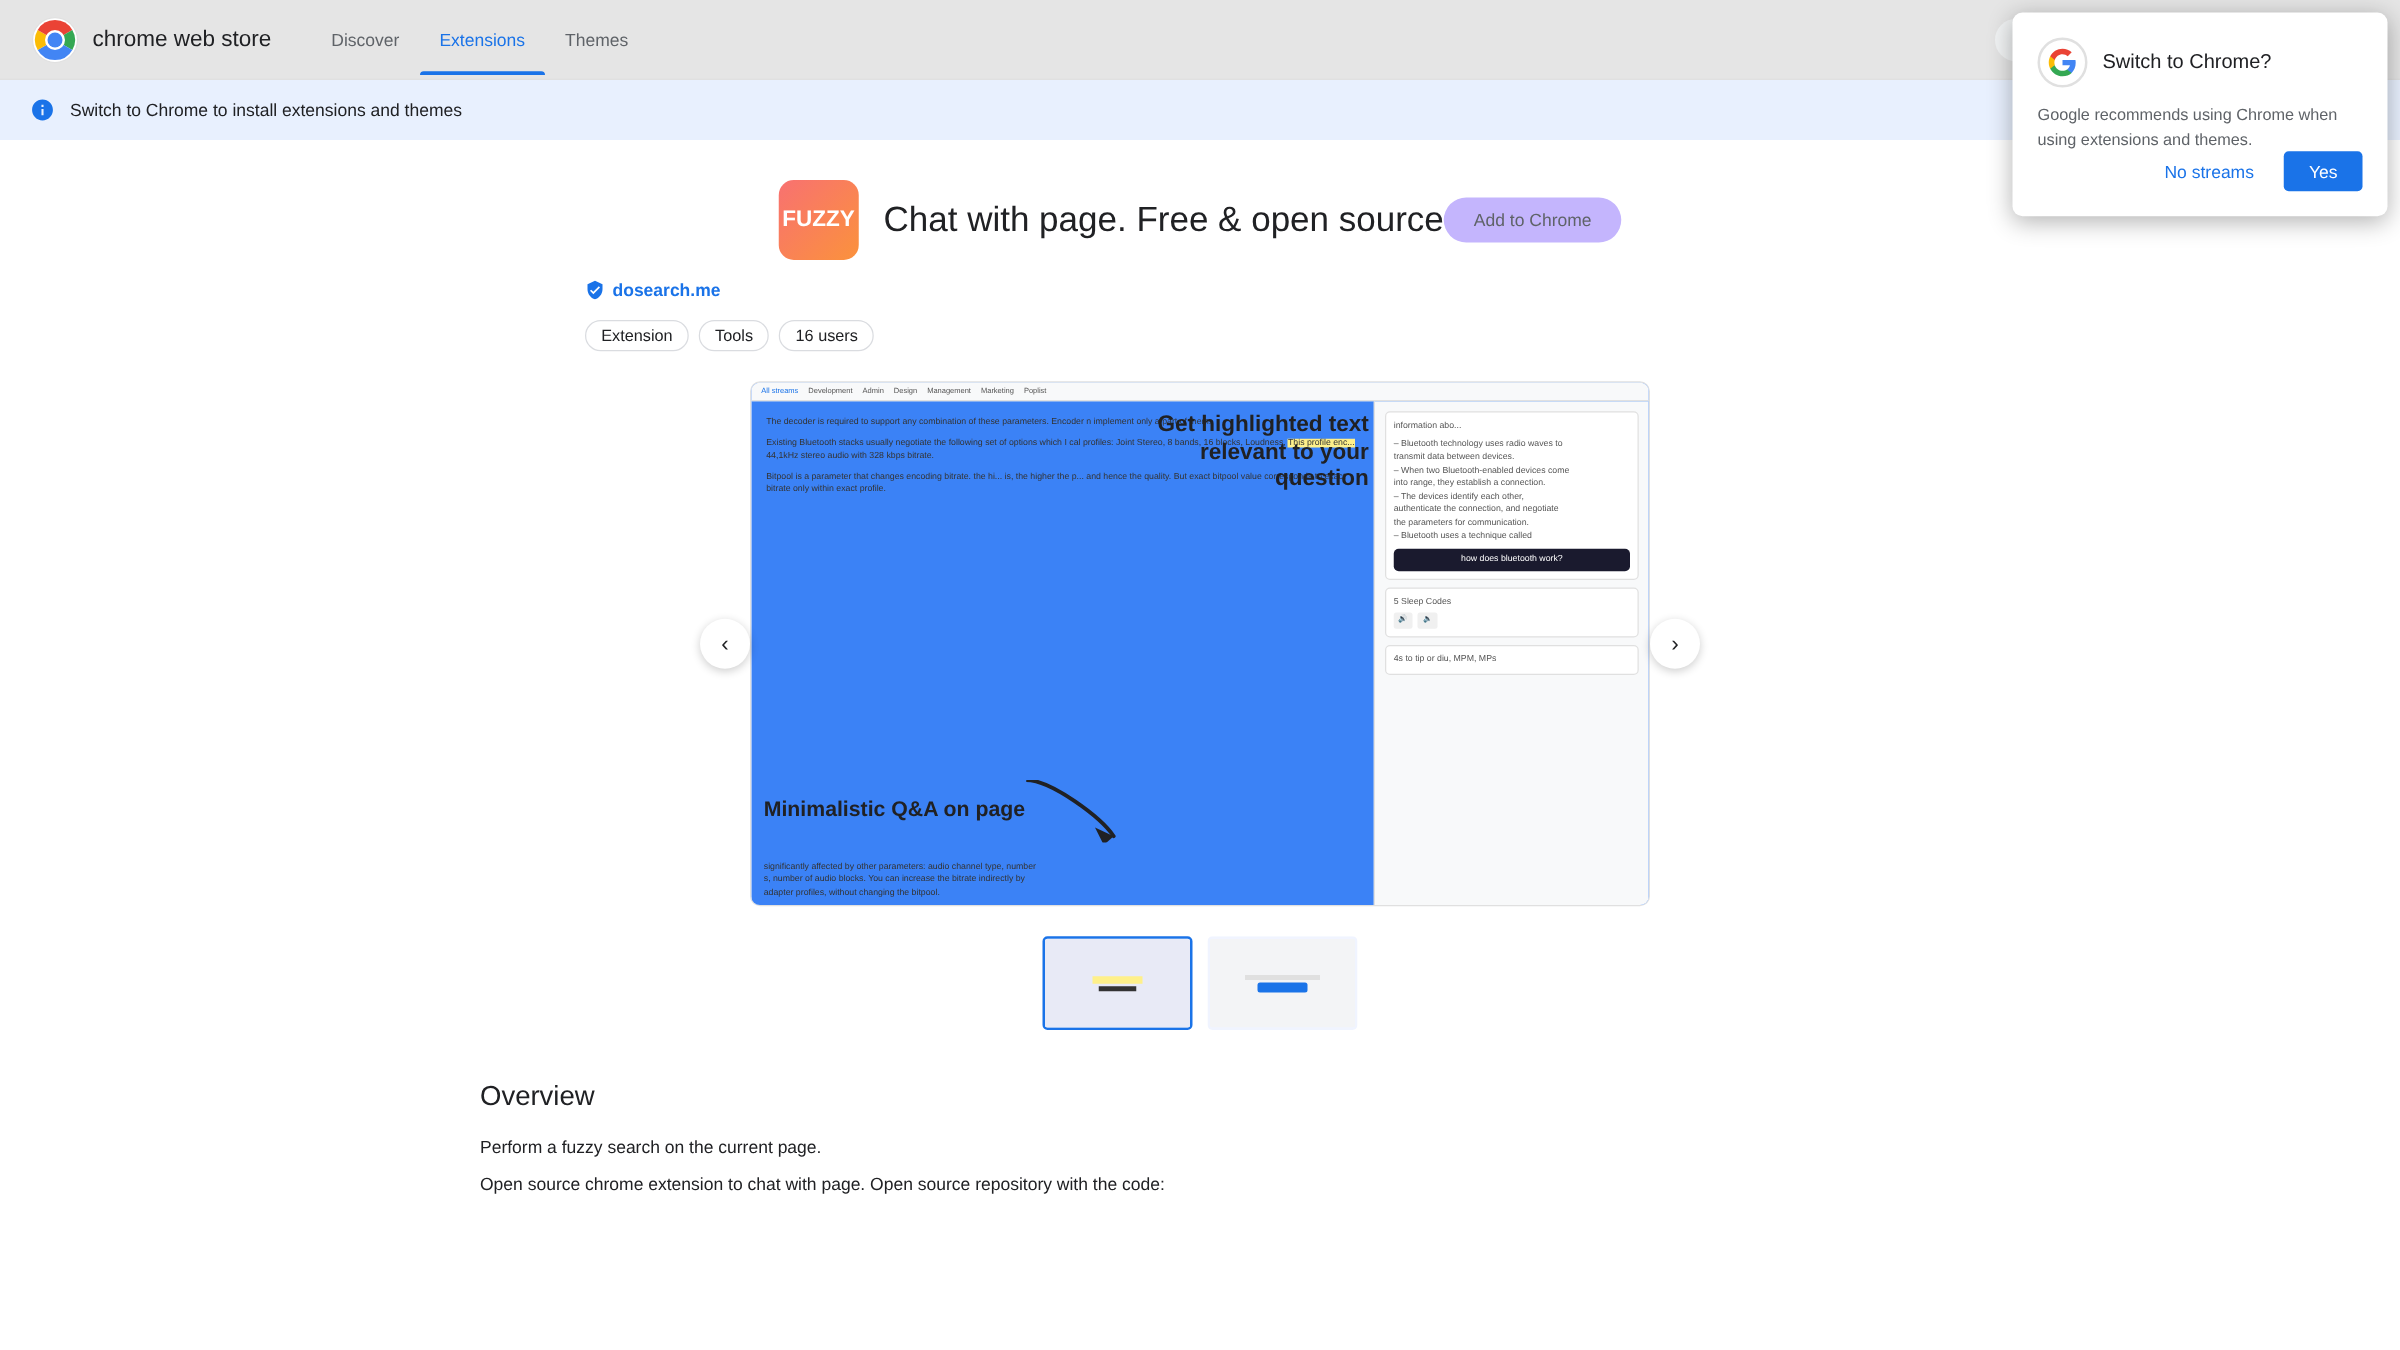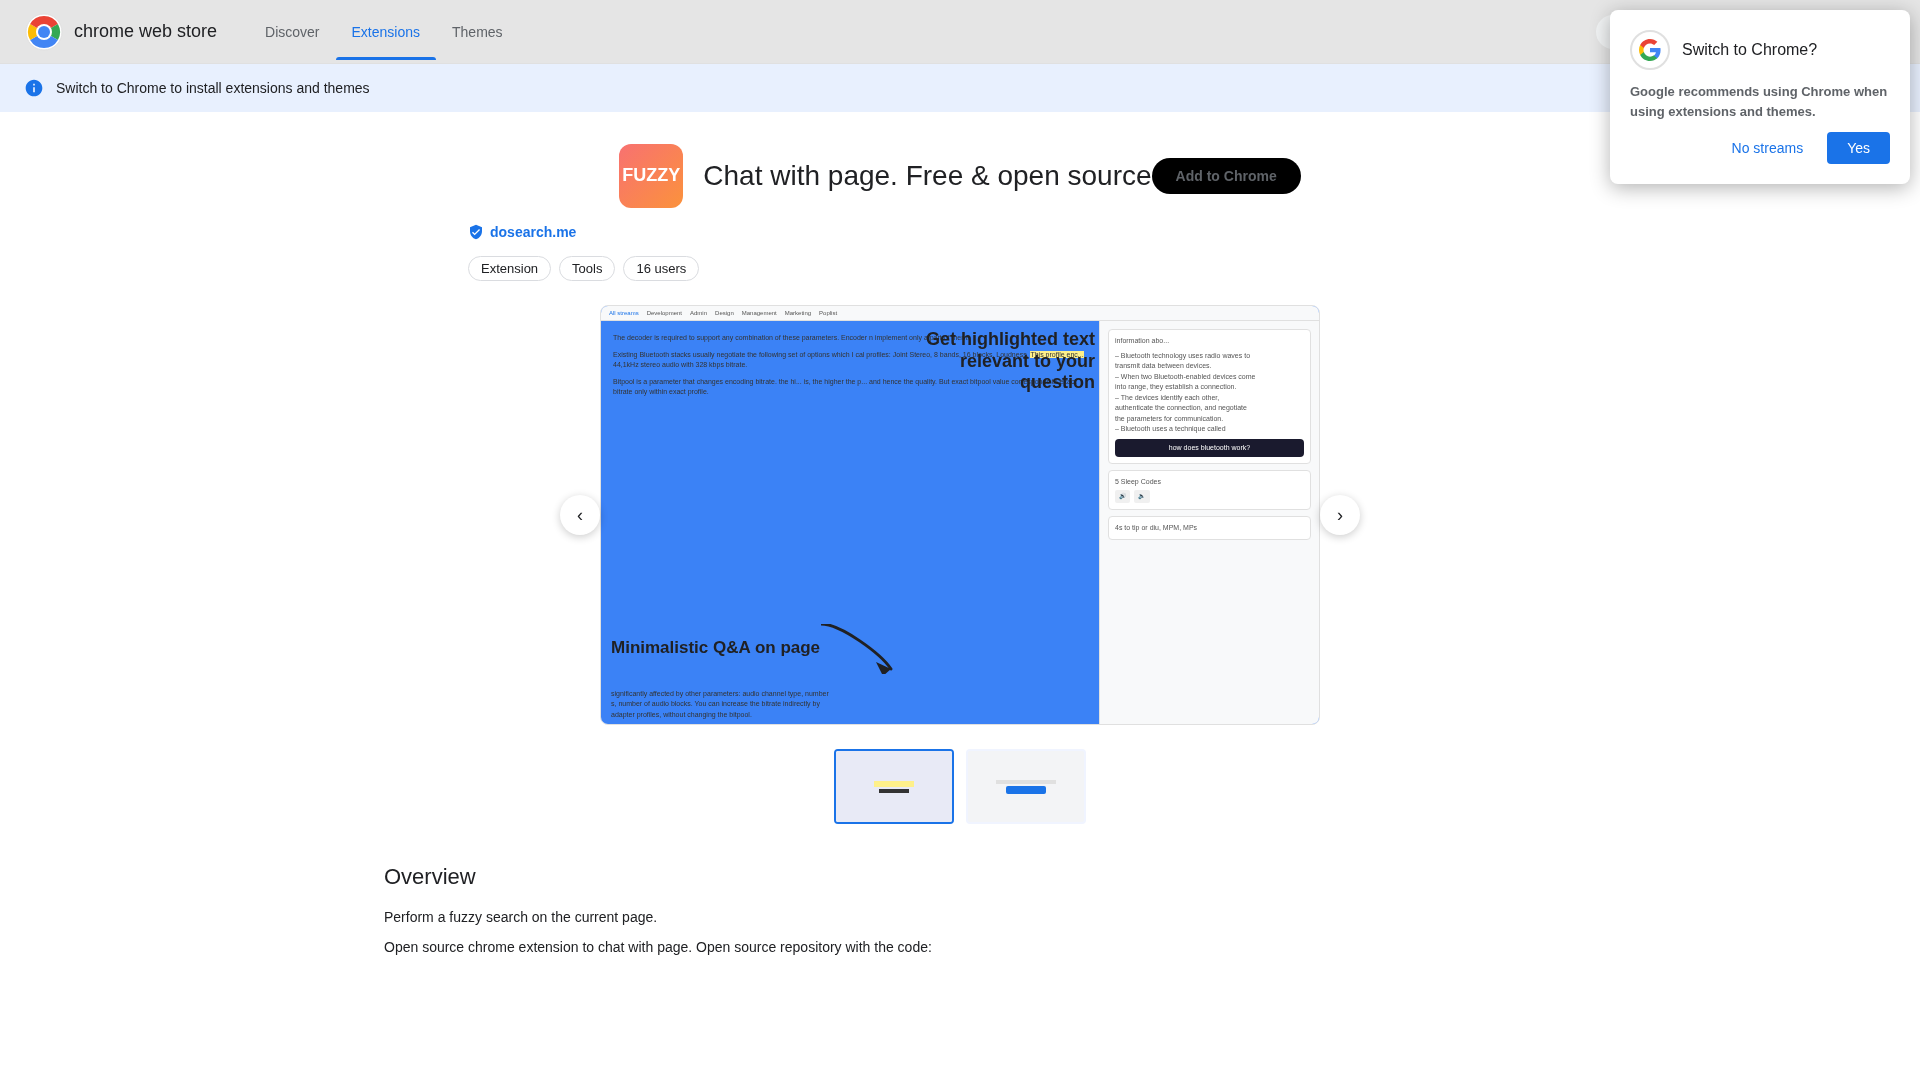--- a/index.html
+++ b/index.html
@@ -142,26 +142,26 @@
       color: white;
       flex-direction: column;
       line-height: 1.1;
     }
     .ext-title {
       font-size: 28px;
       font-weight: 400;
       color: #202124;
     }
     .add-to-chrome-btn {
-      background: #000000;
+      background: #c4b5fd;
       border: none;
       border-radius: 24px;
       padding: 10px 24px;
       font-size: 14px;
-      font-weight: 700;
+      font-weight: 400;
       color: #5f6368;
       cursor: pointer;
       align-self: center;
     }
 
     
     .author-line {
       display: flex;
       align-items: center;
       gap: 6px;
@@ -328,22 +328,21 @@
     }
     .popup-title {
       font-size: 16px;
       font-weight: 500;
       color: #202124;
     }
     .popup-desc {
       font-size: 13px;
       color: #5f6368;
       line-height: 1.5;
-      margin-bottom: 11px;
-      font-weight: bold;
+      margin-bottom: 0;
     }
     .popup-actions {
       display: flex;
       align-items: center;
       justify-content: flex-end;
       gap: 8px;
     }
     .popup-btn-no {
       background: none;
       border: none;

